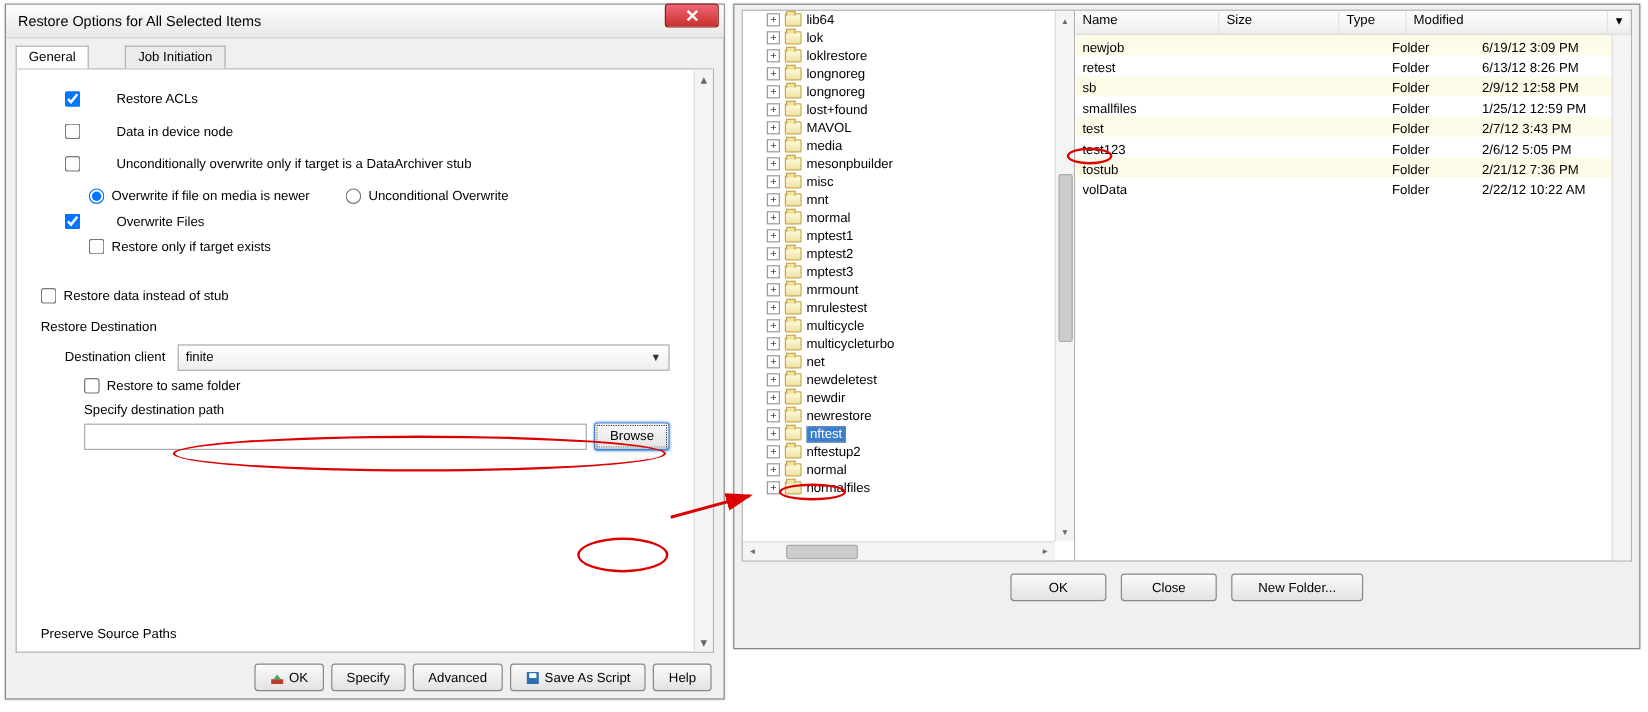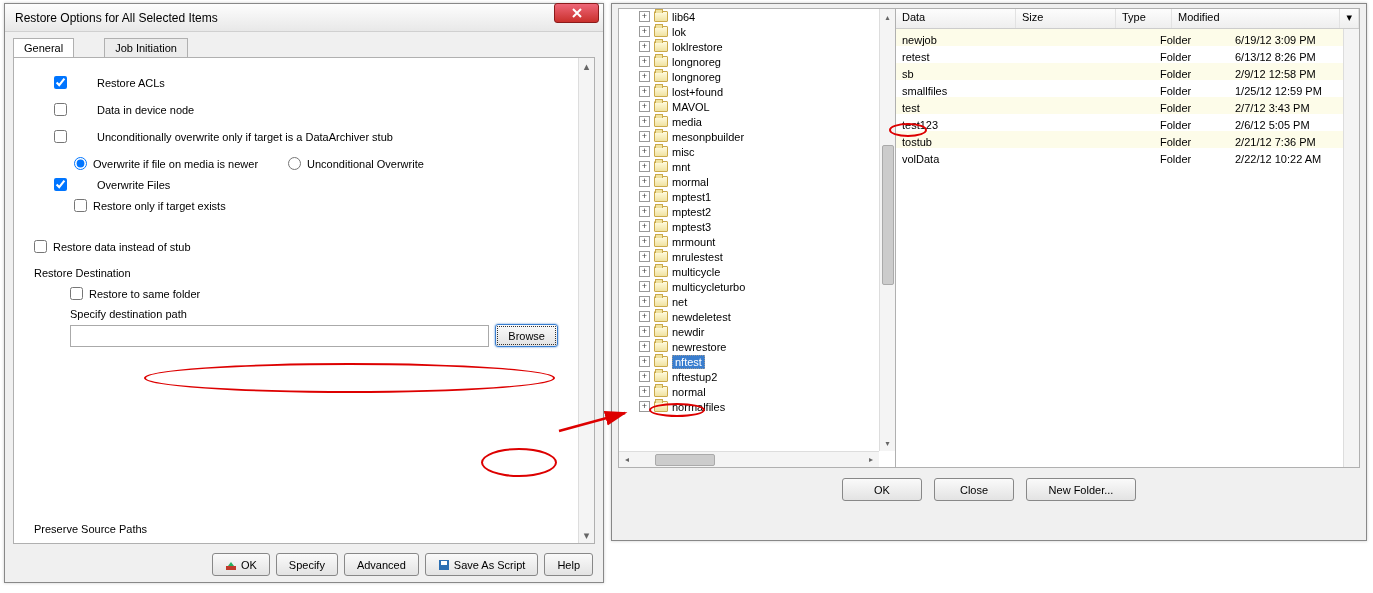--- a/index.html
+++ b/index.html
@@ -288,20 +288,27 @@
 
       <div style="height:20px"></div>
 
       <div class="opt-row">
         <input type="checkbox" style="">
         <span>Restore data instead of stub</span>
       </div>
 
       <div class="group-label">Restore Destination</div>
 
+      <div class="dest-row">
+        <label>Destination client</label>
+        <div class="combo">
+          <span>finite</span>
+          <span class="caret">▼</span>
+        </div>
+      </div>
 
       <div class="opt-row indent2" style="margin-left:36px;">
         <input type="checkbox" style="">
         <span>Restore to same folder</span>
       </div>
 
       <div class="path-row" style="margin-left:36px;">
         <span class="label">Specify destination path</span>
         <div class="path-input-wrap">
           <input class="path-input" type="text" value="" style="">
@@ -486,21 +493,21 @@
       <div class="tree-hscroll">
         <div style="width:16px;text-align:center;font-size:8px;color:#666">◂</div>
         <div class="thumb"></div>
         <div style="flex:1"></div>
         <div style="width:16px;text-align:center;font-size:8px;color:#666">▸</div>
       </div>
     </div>
 
     <div class="list-panel">
       <div class="list-header">
-        <div class="col col-name">Data</div>
+        <div class="col col-name">Name</div>
         <div class="col col-size">Size</div>
         <div class="col col-type">Type</div>
         <div class="col col-mod">Modified</div>
         <div class="col col-end">▾</div>
       </div>
       <div class="list-rows" id="list-rows">
           <div class="list-row">
             <div class="cell col-name">newjob</div>
             <div class="cell col-size"></div>
             <div class="cell col-type">Folder</div>

